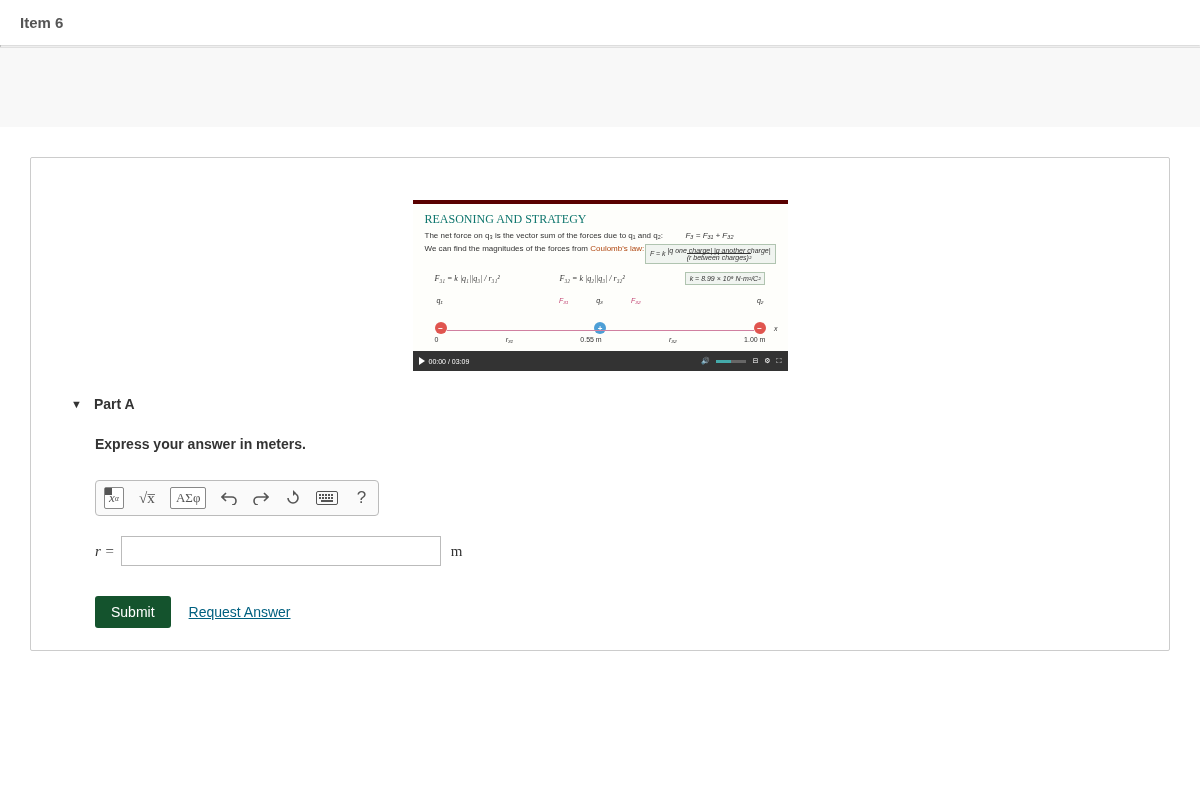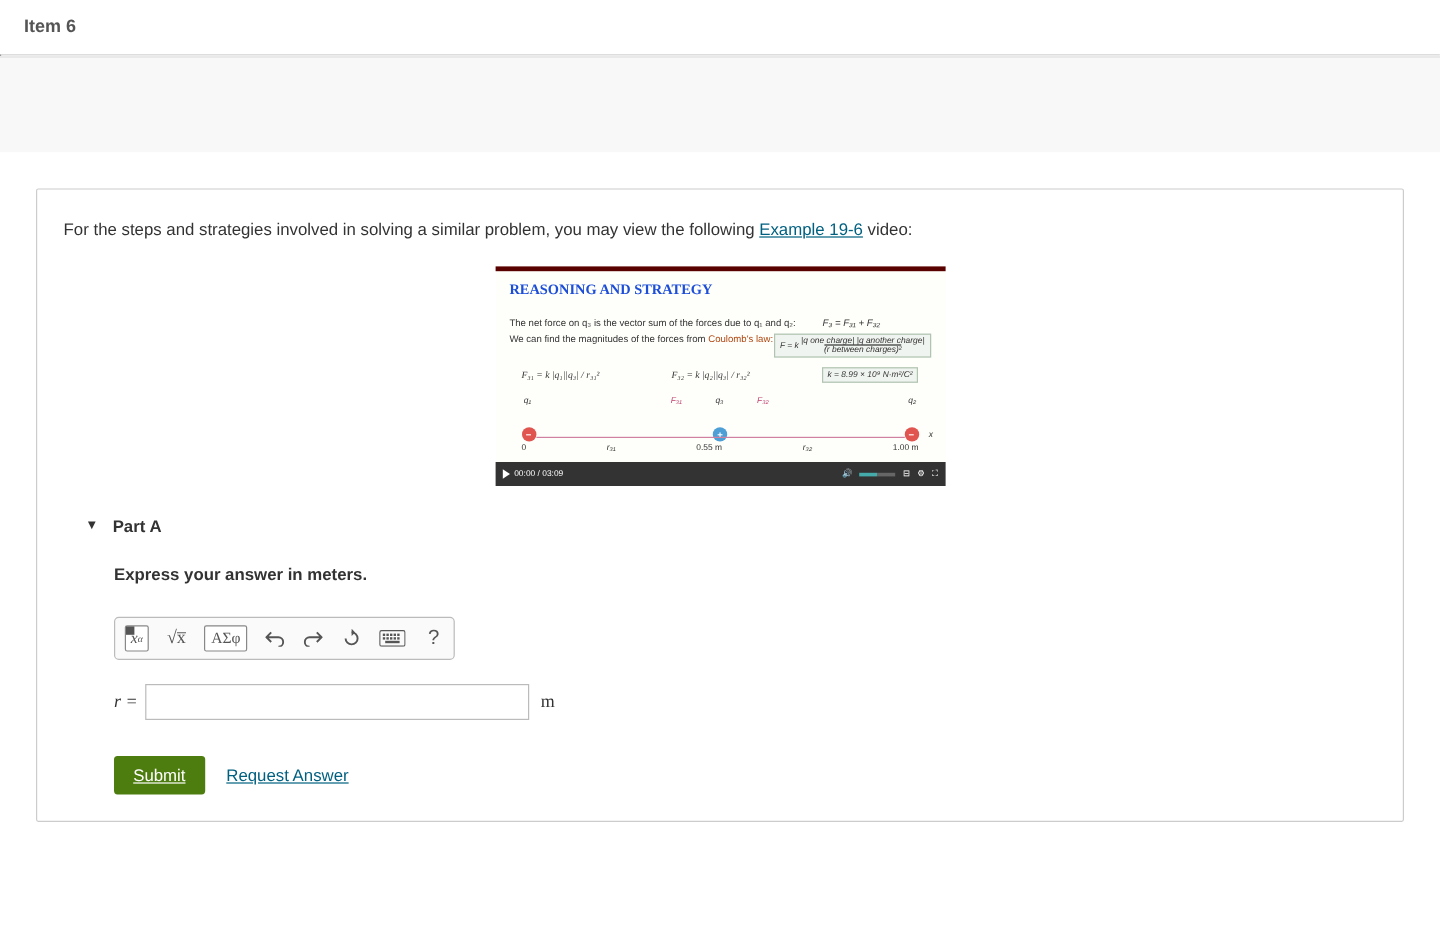--- a/index.html
+++ b/index.html
@@ -56,24 +56,24 @@
       position: relative;
     }
     .video-inner {
       border-top: 4px solid #590000;
       padding: 8px 12px;
       background: #fefefb;
       font-size: 9px;
       color: #333;
     }
     .video-title {
-      font-weight: bold;
+      font-weight: normal;
       font-size: 12px;
-      color: #1d4ed8;
-      margin-bottom: 16px;
+      color: #0f766e;
+      margin-bottom: 4px;
       font-family: 'Times New Roman', serif;
     }
     .video-line {
       margin: 4px 0;
       font-size: 8px;
     }
     .video-line .coulomb { color: #b04710; }
     .formula-box {
       display: inline-block;
       border: 1px solid #b0c4b0;
@@ -251,28 +251,27 @@
       font-size: 15px;
       margin-left: 10px;
     }
     .actions {
       margin-top: 30px;
       display: flex;
       align-items: center;
       gap: 18px;
     }
     .submit-btn {
-      background: #4d7c0f;
+      background: #14532d;
       color: #fff;
       border: none;
       padding: 8px 16px;
       border-radius: 3px;
       font-size: 14px;
       cursor: pointer;
-      text-decoration: underline;
     }
     .request-link {
       color: #006080;
       text-decoration: underline;
       font-size: 14px;
       cursor: pointer;
     }
     .top-row {
       display:flex;
       justify-content: space-between;
@@ -286,23 +285,20 @@
   <span>Item 6</span>
 </div>
 <hr class="separator">
 <div class="content-wrapper">
   <div style="height:60px"></div>
 </div>
 
 <div class="problem-area">
   <div class="problem-box">
 
-    <p class="intro-text">
-      <span>For the steps and strategies involved in solving a similar problem, you may view the following </span><a href="#">Example 19-6</a><span> video:</span>
-    </p>
 
     <div class="video-preview">
       <div class="video-inner">
         <div class="video-title">REASONING AND STRATEGY</div>
         <div class="video-line">
           <span>The net force on q₃ is the vector sum of the forces due to q₁ and q₂:</span>&nbsp;&nbsp;<span class="formula-italic">F₃ = F₃₁ + F₃₂</span>
         </div>
         <div class="video-line top-row">
           <span>
             <span>We can find the magnitudes of the forces from </span><span class="coulomb">Coulomb's law:</span>

